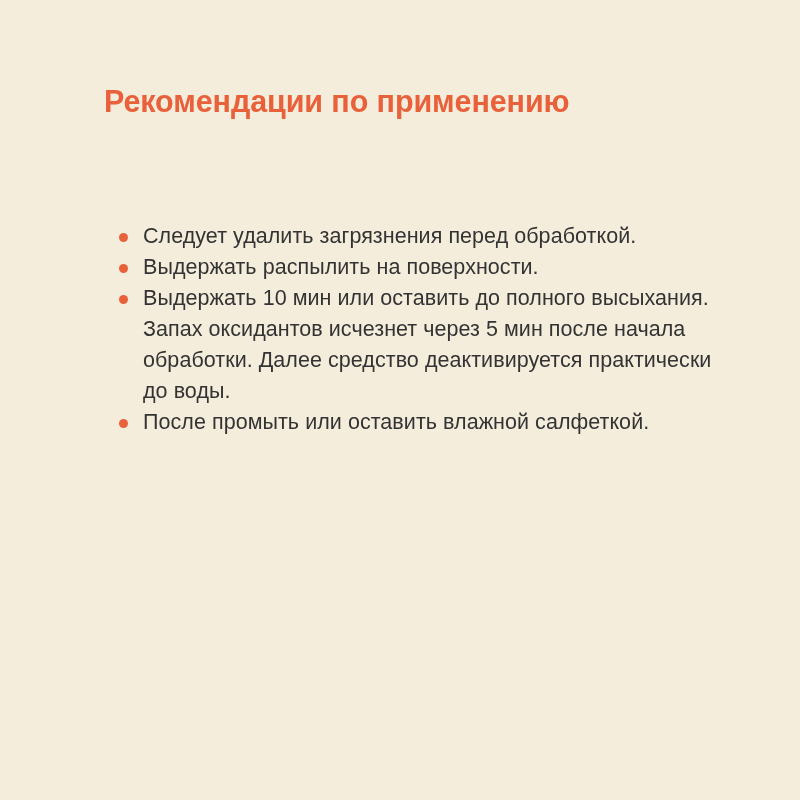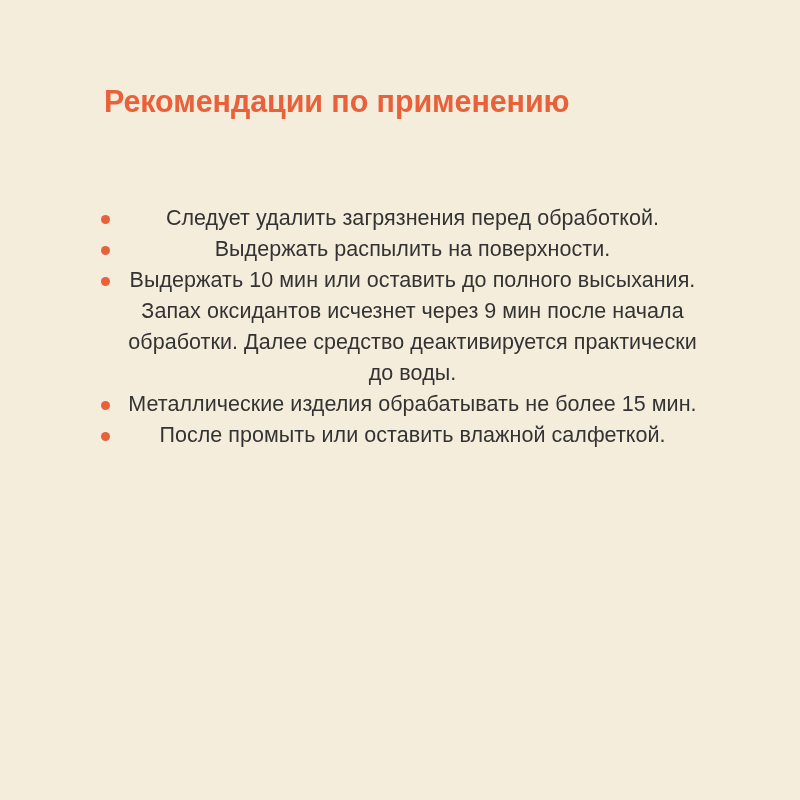--- a/index.html
+++ b/index.html
@@ -30,24 +30,23 @@
     letter-spacing: -0.1px;
     line-height: 1.18;
     color: #E8613A;
     white-space: nowrap;
   }
   .rec-list {
     position: absolute;
     left: 100px;
     top: 203px;
     width: 600px;
-    margin: 0;
+    margin: 18px;
     padding: 0;
     list-style: none;
-    text-align: center;
   }
   .rec-item {
     position: relative;
     padding-left: 25px;
     margin: 0;
     font-size: 21.5px;
     line-height: 31px;
     color: #333333;
     letter-spacing: 0.05px;
   }
@@ -78,27 +77,23 @@
       <span class="rec-text">Следует удалить загрязнения перед обработкой.</span>
     </li>
 
     <li class="rec-item">
       <span class="rec-bullet"></span>
       <span class="rec-text">Выдержать распылить на поверхности.</span>
     </li>
 
     <li class="rec-item">
       <span class="rec-bullet"></span>
-      <span class="rec-text">Выдержать 10 мин или оставить до полного высыхания. Запах оксидантов исчезнет через 9 мин после начала обработки. Далее средство деактивируется практически до воды.</span>
+      <span class="rec-text">Выдержать 10 мин или оставить до полного высыхания. Запах оксидантов исчезнет через 5 мин после начала обработки. Далее средство деактивируется практически до воды.</span>
     </li>
 
-    <li class="rec-item">
-      <span class="rec-bullet"></span>
-      <span class="rec-text">Металлические изделия обрабатывать не более 15 мин.</span>
-    </li>
 
     <li class="rec-item">
       <span class="rec-bullet"></span>
       <span class="rec-text">После промыть или оставить влажной салфеткой.</span>
     </li>
 
   </ul>
 
 </div>
 

